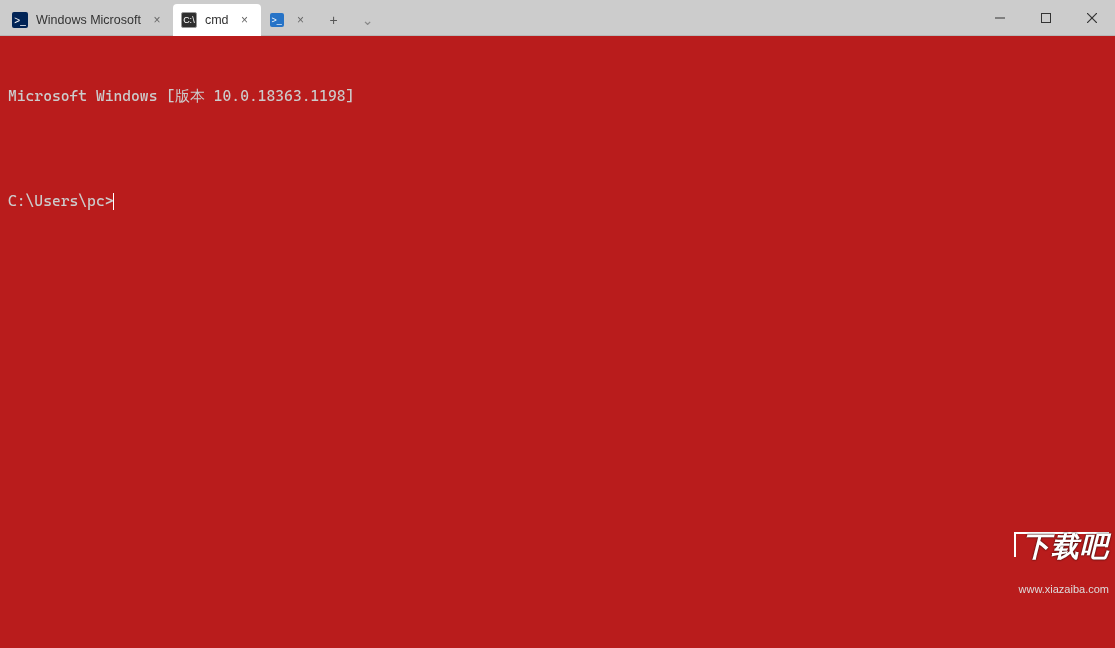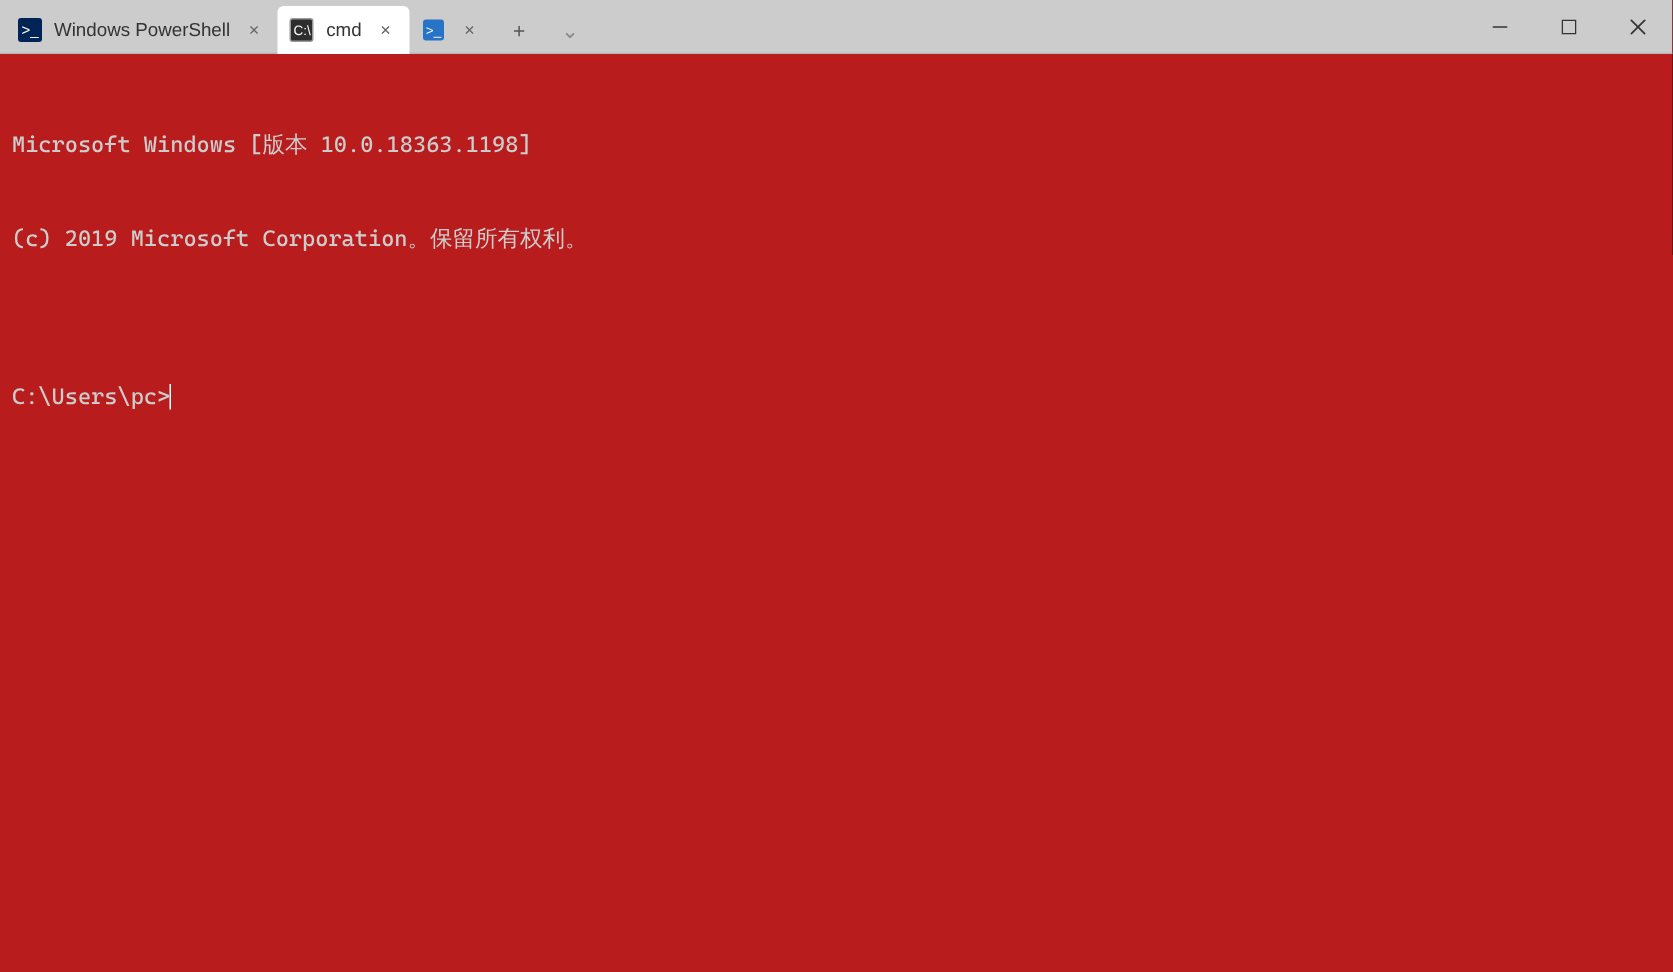--- a/index.html
+++ b/index.html
@@ -125,21 +125,21 @@
 </head>
 <body>
 
 <div class="titlebar">
   <div class="tabs">
 
     <div class="tab inactive">
       <span class="tab-icon">
           <span class="ps-ico">&gt;_</span>
         </span>
-      <span class="tab-title">Windows PowerShell</span>
+      <span class="tab-title">Windows Microsoft</span>
       <span class="tab-close">×</span>
     </div>
 
     <div class="tab active">
       <span class="tab-icon">
           <span class="cmd-ico">C:\</span>
         </span>
       <span class="tab-title">cmd</span>
       <span class="tab-close">×</span>
     </div>
@@ -170,19 +170,22 @@
       <svg width="10" height="10" viewBox="0 0 10 10">
           <line x1="0" y1="0" x2="10" y2="10" stroke="#333" stroke-width="1.2"></line>
           <line x1="10" y1="0" x2="0" y2="10" stroke="#333" stroke-width="1.2"></line>
         </svg>
     </span>
   </div>
 </div>
 
 <div class="terminal">
   <span class="term-line">Microsoft Windows [版本 10.0.18363.1198]</span>
-  <span class="term-line">(c) 2019 Microsoft Corporation。保留所有权利。</span>
   <span class="term-line"></span>
   <span class="prompt-line">
     <span>C:\Users\pc&gt;</span><span></span><span class="cursor-bar"></span>
   </span>
 
+  <div class="watermark">
+    <div class="big">下载吧</div>
+    <div class="small">www.xiazaiba.com</div>
+  </div>
 </div>
 
 </body></html>

